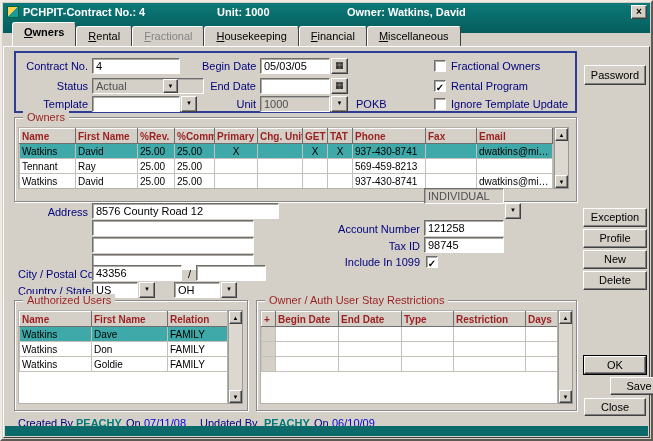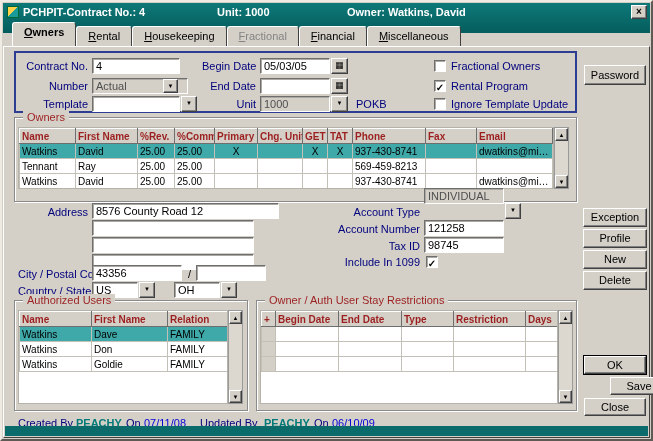--- a/index.html
+++ b/index.html
@@ -82,40 +82,40 @@
     <span class="appicon"></span>
     <span class="tt" style="left:20px">PCHPIT-Contract No.: 4</span>
     <span class="tt" style="left:214px">Unit: 1000</span>
     <span class="tt" style="left:344px">Owner: Watkins, David</span>
     <span class="closebtn">×</span>
   </div>
 
   <div class="tabs">
     <div class="tab active"><span class="mn">O</span><span>wners</span></div>
     <div class="tab"><span class="mn">R</span><span>ental</span></div>
+    <div class="tab disabled"><span class="mn">F</span><span>ractional</span></div>
     <div class="tab"><span class="mn">H</span><span>ousekeeping</span></div>
-    <div class="tab disabled"><span class="mn">F</span><span>ractional</span></div>
     <div class="tab"><span class="mn">F</span><span>inancial</span></div>
     <div class="tab"><span class="mn">M</span><span>iscellaneous</span></div>
   </div>
 
   <div class="panel"></div>
 
   <div class="bluebox"></div>
 
   <span class="lbl r" style="left:16px;top:57px;width:70px">Contract No.</span>
   <div class="fld" style="left:90px;top:56px;width:88px">4</div>
   <span class="lbl r" style="left:200px;top:57px;width:54px">Begin Date</span>
   <div class="fld" style="left:258px;top:56px;width:70px">05/03/05</div>
   <div class="abtn cal" style="left:329px;top:56px;width:17px;height:16px">▦</div>
   <span class="cb" style="left:432px;top:58px"><span class="mark"></span></span>
   <span class="lbl" style="left:449px;top:57px">Fractional Owners</span>
 
-  <span class="lbl r" style="left:16px;top:77px;width:70px">Number</span>
-  <div class="fld dis" style="left:90px;top:76px;width:96px">Actual</div>
+  <span class="lbl r" style="left:16px;top:77px;width:70px">Status</span>
+  <div class="fld dis" style="left:90px;top:76px;width:112px">Actual</div>
   <div class="abtn drop" style="left:161px;top:77px;width:15px;height:14px">▼</div>
   <span class="lbl r" style="left:200px;top:77px;width:54px">End Date</span>
   <div class="fld" style="left:258px;top:76px;width:70px"></div>
   <div class="abtn cal" style="left:329px;top:76px;width:17px;height:16px">▦</div>
   <span class="cb" style="left:432px;top:78px"><span class="mark">✓</span></span>
   <span class="lbl" style="left:449px;top:77px">Rental Program</span>
 
   <span class="lbl r" style="left:16px;top:95px;width:70px">Template</span>
   <div class="fld" style="left:90px;top:94px;width:88px"></div>
   <div class="abtn drop" style="left:179px;top:94px;width:16px;height:16px">▼</div>
@@ -208,21 +208,20 @@
     <div class="sb up">▲</div>
     <div class="sb dn">▼</div>
   </div>
 
   <span class="lbl r" style="left:16px;top:203px;width:70px">Address</span>
   <div class="fld" style="left:90px;top:201px;width:187px">8576 County Road 12</div>
   <div class="fld" style="left:90px;top:218px;width:162px"></div>
   <div class="fld" style="left:90px;top:235px;width:162px"></div>
   <div class="fld" style="left:90px;top:252px;width:162px"></div>
 
-  <span class="lbl r" style="left:326px;top:203px;width:92px">Account Type</span>
   <div class="fld dis" style="left:422px;top:186px;width:80px">INDIVIDUAL</div>
   <div class="abtn drop" style="left:503px;top:201px;width:16px;height:16px">▼</div>
   <span class="lbl r" style="left:326px;top:220px;width:92px">Account Number</span>
   <div class="fld" style="left:422px;top:218px;width:80px">121258</div>
   <span class="lbl r" style="left:326px;top:237px;width:92px">Tax ID</span>
   <div class="fld" style="left:422px;top:235px;width:80px">98745</div>
   <span class="lbl r" style="left:326px;top:253px;width:92px">Include In 1099</span>
   <span class="cb" style="left:424px;top:254px"><span class="mark">✓</span></span>
 
   <span class="lbl" style="left:16px;top:265px">City / Postal Cd.</span>

